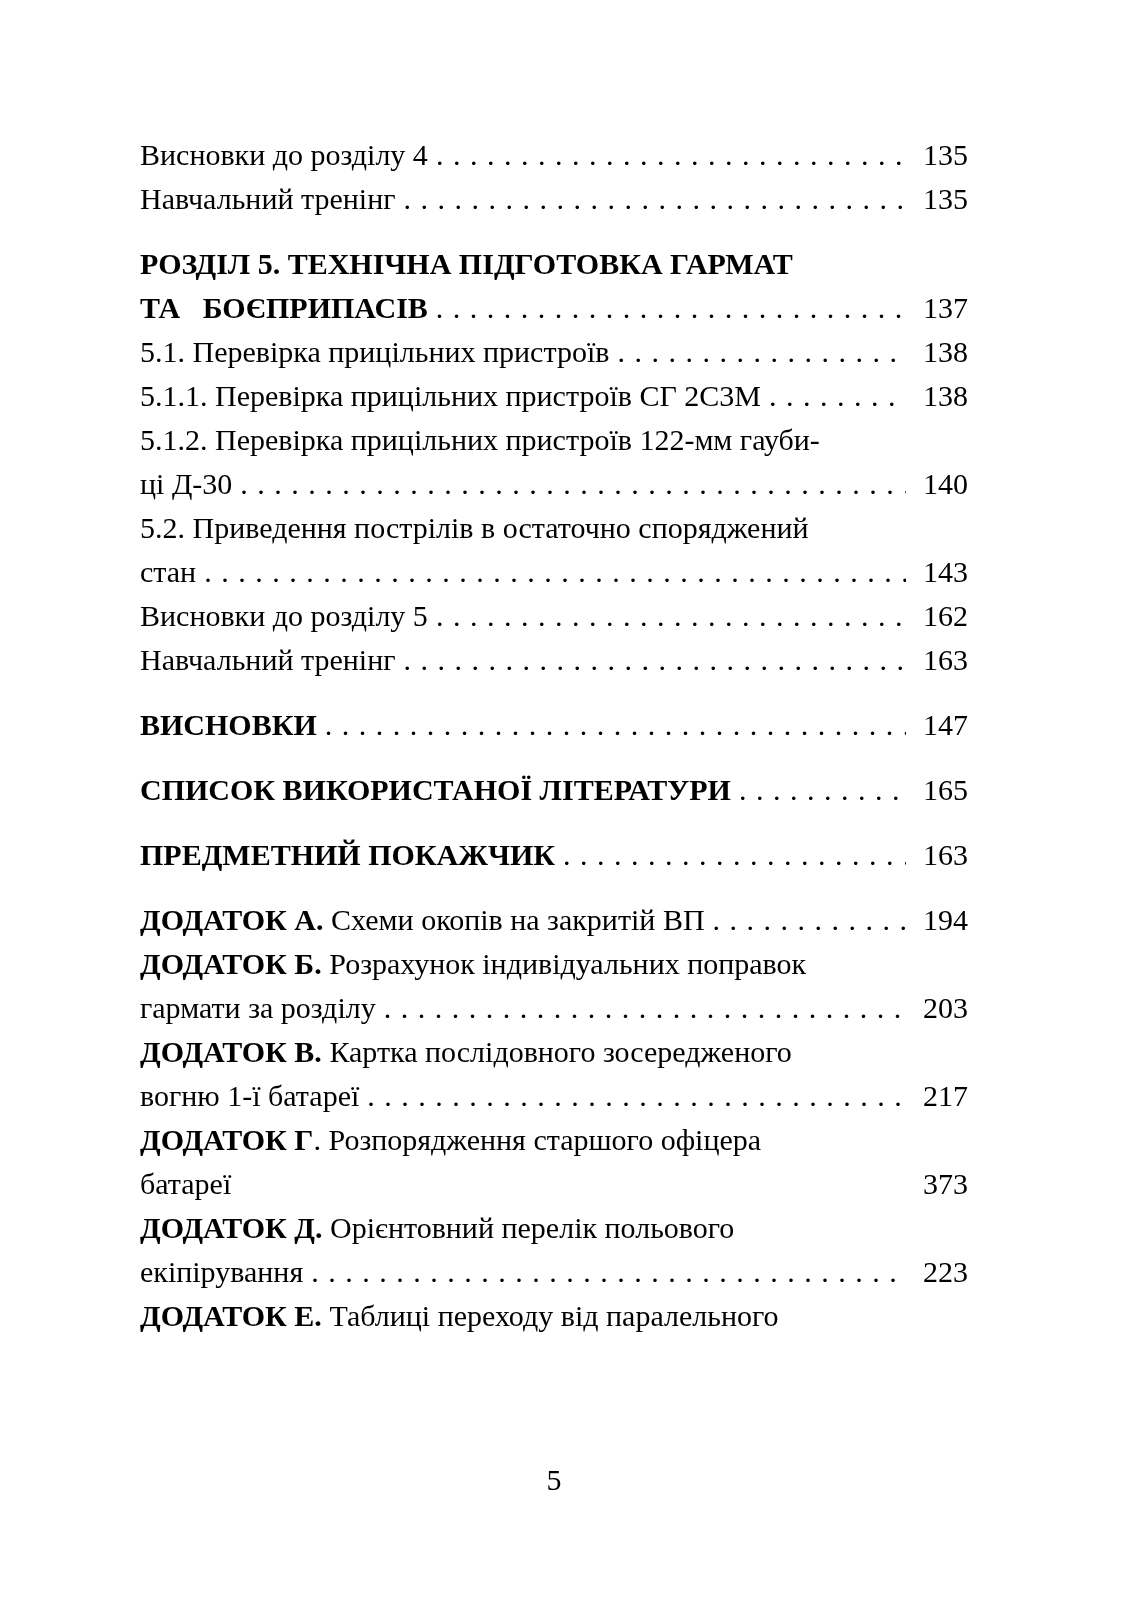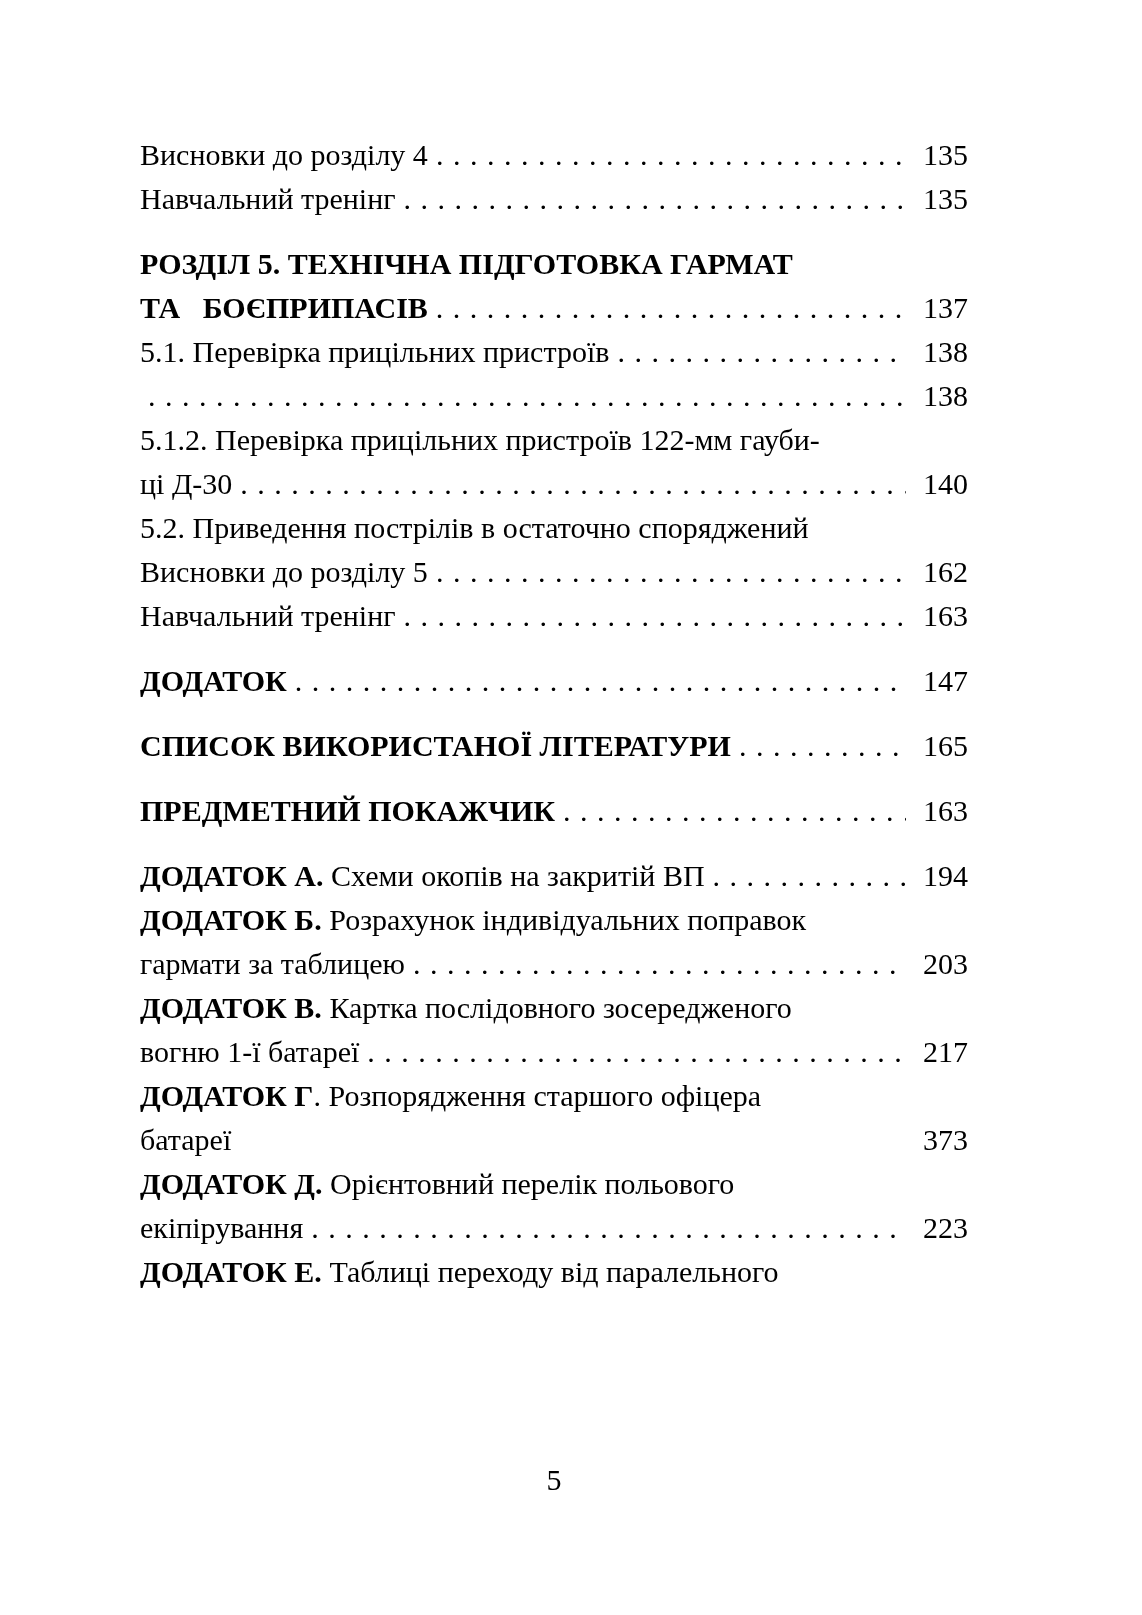--- a/index.html
+++ b/index.html
@@ -93,53 +93,59 @@
     <span class="page">137</span>
   </div>
 
   <div class="row">
     <span class="t">5.1. Перевірка прицільних пристроїв</span>
     <span class="leader"></span>
     <span class="page">138</span>
   </div>
 
   <div class="row">
+    <span class="t">5.1.1. Перевірка прицільних пристроїв СГ 2С3М</span>
     <span class="leader"></span>
     <span class="page">138</span>
   </div>
 
   <div class="row">
     <span class="t">5.1.2. Перевірка прицільних пристроїв 122-мм гауби-</span>
   </div>
 
   <div class="row">
     <span class="t">ці Д-30</span>
     <span class="leader"></span>
     <span class="page">140</span>
   </div>
 
   <div class="row">
     <span class="t">5.2. Приведення пострілів в остаточно споряджений</span>
   </div>
 
+  <div class="row">
+    <span class="t">стан</span>
+    <span class="leader"></span>
+    <span class="page">143</span>
+  </div>
 
   <div class="row">
     <span class="t">Висновки до розділу 5</span>
     <span class="leader"></span>
     <span class="page">162</span>
   </div>
 
   <div class="row">
     <span class="t">Навчальний тренінг</span>
     <span class="leader"></span>
     <span class="page">163</span>
   </div>
 
   <div class="row gap">
-    <span class="t bold">ДОДАТОК</span>
+    <span class="t bold">ВИСНОВКИ</span>
     <span class="leader"></span>
     <span class="page">147</span>
   </div>
 
   <div class="row gap">
     <span class="t bold">СПИСОК ВИКОРИСТАНОЇ ЛІТЕРАТУРИ</span>
     <span class="leader"></span>
     <span class="page">165</span>
   </div>
 
@@ -153,21 +159,21 @@
     <span class="t"><b class="bold">ДОДАТОК А.</b><span> Схеми окопів на закритій ВП</span></span>
     <span class="leader"></span>
     <span class="page">194</span>
   </div>
 
   <div class="row">
     <span class="t"><b class="bold">ДОДАТОК Б.</b><span> Розрахунок індивідуальних поправок</span></span>
   </div>
 
   <div class="row">
-    <span class="t">гармати за таблицею</span>
+    <span class="t">гармати за розділу</span>
     <span class="leader"></span>
     <span class="page">203</span>
   </div>
 
   <div class="row">
     <span class="t"><b class="bold">ДОДАТОК В.</b><span> Картка послідовного зосередженого</span></span>
   </div>
 
   <div class="row">
     <span class="t">вогню 1-ї батареї</span>

